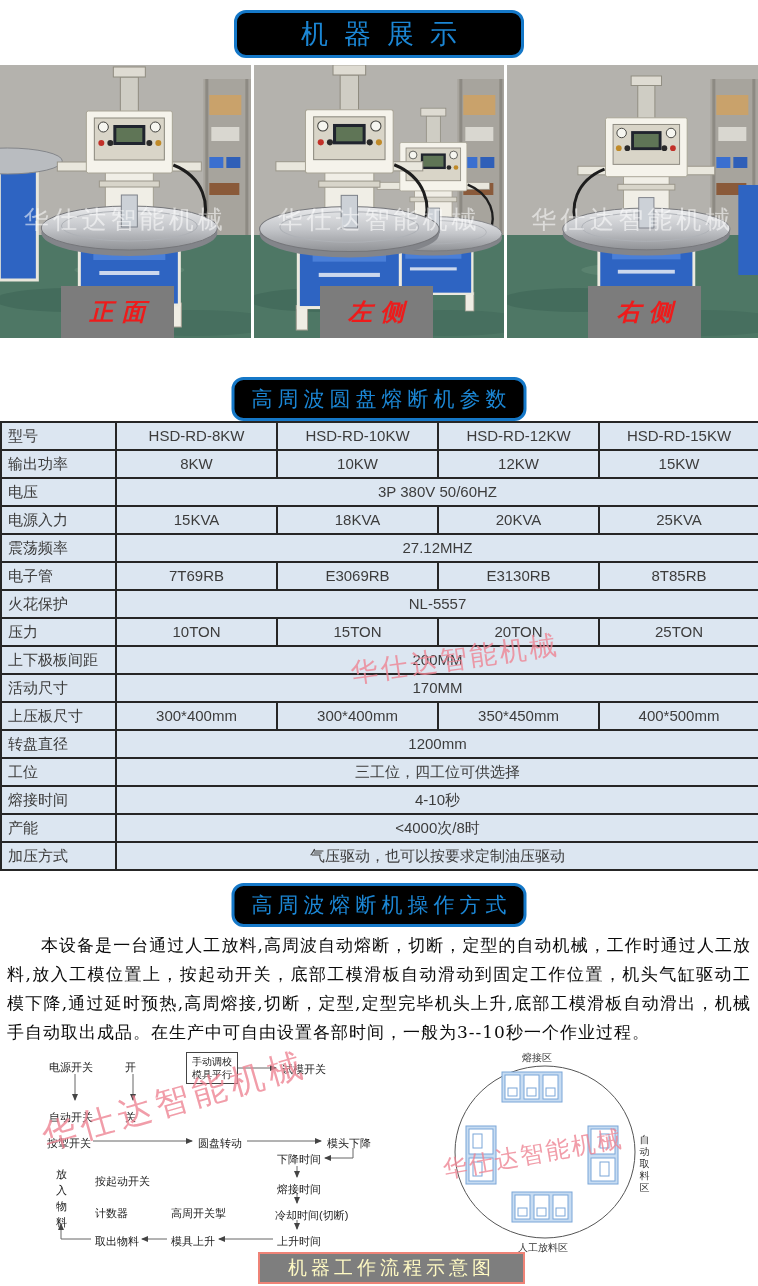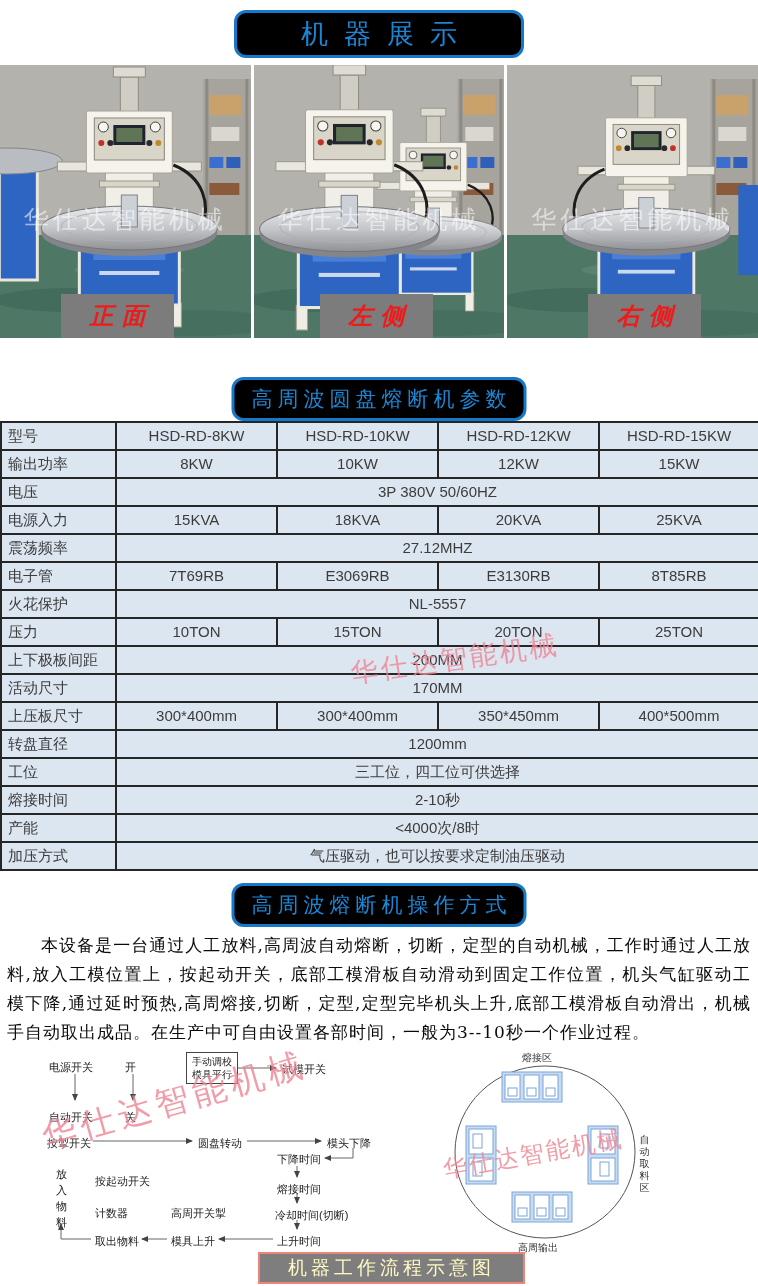--- a/index.html
+++ b/index.html
@@ -15,21 +15,21 @@
   #t2{top:377px;width:284px;height:38px;font-size:21px;letter-spacing:5px;padding-left:5px;}
   #t3{top:883px;width:284px;height:38px;font-size:21px;letter-spacing:5px;padding-left:5px;}
 
   
   #photos{position:absolute;top:65px;left:0;width:758px;height:273px;display:flex;gap:3px;}
   .photo{position:relative;flex:1 1 0;height:273px;background:#b4b2ad;overflow:hidden;margin:0;}
   .photo svg{position:absolute;inset:0;display:block;}
   .photo-wm{position:absolute;top:138px;left:0;right:0;text-align:center;
     color:rgba(255,255,255,.55);font-size:25px;letter-spacing:4px;
     font-family:"DejaVu Serif",serif;pointer-events:none;}
-  .photo-label{position:absolute;bottom:0;width:113px;height:44px;background:#7c7c7c;
+  .photo-label{position:absolute;bottom:0;width:113px;height:52px;background:#7c7c7c;
     display:flex;align-items:center;justify-content:center;color:#ee1b1b;
     font:italic bold 24px "DejaVu Serif","Liberation Serif",serif;letter-spacing:8px;padding-left:8px;box-sizing:border-box;}
 
   
   #spec{position:absolute;top:421px;left:0;width:758px;border-collapse:collapse;table-layout:fixed;}
   #spec td{border:2px solid #262626;background:#dce6f1;height:24px;font-size:15px;color:#3c3c3c;
     padding:1px 6px;line-height:1.15;overflow:hidden;white-space:nowrap;}
   #spec td.lbl{text-align:left;}
   #spec td.val{text-align:center;}
 
@@ -339,21 +339,21 @@
         <tr>
           <td class="lbl">转盘直径</td>
           <td colspan="4" class="val">1200mm</td>
         </tr>
         <tr>
           <td class="lbl">工位</td>
           <td colspan="4" class="val">三工位，四工位可供选择</td>
         </tr>
         <tr>
           <td class="lbl">熔接时间</td>
-          <td colspan="4" class="val">2-10秒</td>
+          <td colspan="4" class="val">4-10秒</td>
         </tr>
         <tr>
           <td class="lbl">产能</td>
           <td colspan="4" class="val">&lt;4000次/8时</td>
         </tr>
         <tr>
           <td class="lbl">加压方式</td>
           <td colspan="4" class="val">气压驱动，也可以按要求定制油压驱动</td>
         </tr>
       </tbody>
@@ -439,21 +439,21 @@
         <rect x="72" y="142" width="60" height="30" fill="#c7dcf2"></rect>
         <rect x="75" y="145" width="15" height="24" fill="#fff"></rect>
         <rect x="94" y="145" width="15" height="24" fill="#fff"></rect>
         <rect x="113" y="145" width="15" height="24" fill="#fff"></rect>
         <rect x="78" y="158" width="9" height="8" fill="none"></rect>
         <rect x="97" y="158" width="9" height="8" fill="none"></rect>
         <rect x="116" y="158" width="9" height="8" fill="none"></rect>
       </g>
     </svg>
     <span class="clabel" style="top:1px;left:82px">熔接区</span>
-    <span class="clabel" style="top:191px;left:78px">高周输出</span>
+    <span class="clabel" style="top:191px;left:78px">人工放料区</span>
     <span class="clabel vert" style="top:84px;left:199px">自动取料区</span>
   </div>
 
   <div id="cap">机器工作流程示意图</div>
 
   <div class="wm-pink" id="wmT">华仕达智能机械</div>
   <div class="wm-pink" id="wmF">华仕达智能机械</div>
   <div class="wm-pink" id="wmC">华仕达智能机械</div>
 
 </div>

